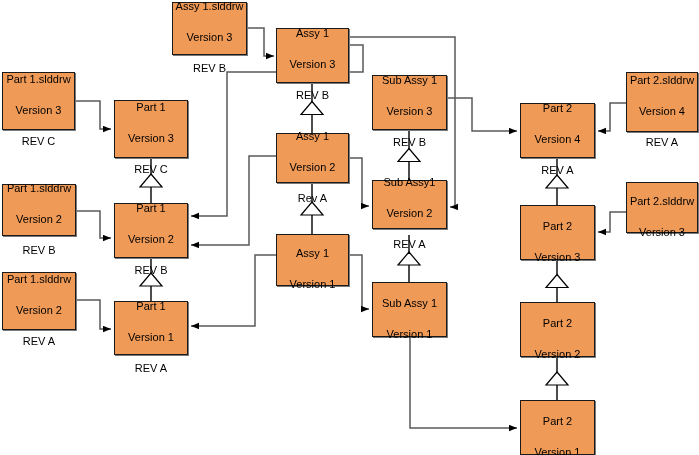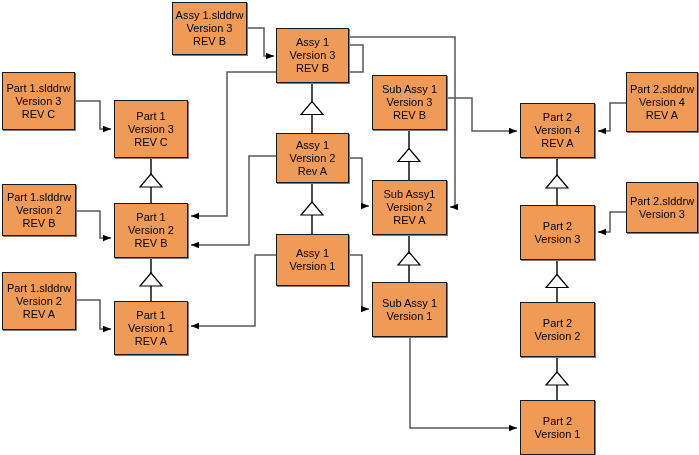--- a/index.html
+++ b/index.html
@@ -4,21 +4,21 @@
 <style>
   html,body{margin:0;padding:0;background:#ffffff;}
   #canvas{position:relative;width:699px;height:455px;background:#ffffff;overflow:hidden;
           font-family:"Liberation Sans","DejaVu Sans",sans-serif;}
   svg#wires{position:absolute;left:0;top:0;width:699px;height:455px;}
   .node{position:absolute;box-sizing:border-box;background:#F09A57;
         border:1px solid #1a1a1a;
         box-shadow:1px 1px 0 0 #7a7a7a;
         display:flex;flex-direction:column;align-items:center;justify-content:center;
         color:#000000;font-size:11px;line-height:13px;text-align:center;}
-  .node .ln{display:block;white-space:nowrap;}
+  .node .ln{display:block;white-space:nowrap;margin-top:18px;}
 </style>
 </head>
 <body>
 
 <div id="canvas">
   <svg id="wires" viewBox="0 0 699 455" xmlns="http://www.w3.org/2000/svg">
     <defs>
       <marker id="ah" markerWidth="9" markerHeight="9" refX="8" refY="3.2" orient="auto" markerUnits="userSpaceOnUse">
         <path d="M0,0 L8,3.2 L0,6.4 z" fill="#000000"></path>
       </marker>
@@ -116,21 +116,21 @@
       </div>
       <div class="node" style="left: 276px; top: 133px; width: 73px; height: 50px; background: rgb(240, 154, 87); border-color: rgb(26, 26, 26); color: rgb(0, 0, 0);">
         <span class="ln">Assy 1</span>
         <span class="ln">Version 2</span>
         <span class="ln">Rev A</span>
       </div>
       <div class="node" style="left: 626px; top: 182px; width: 72px; height: 51px; background: rgb(240, 154, 87); border-color: rgb(26, 26, 26); color: rgb(0, 0, 0);">
         <span class="ln">Part 2.slddrw</span>
         <span class="ln">Version 3</span>
       </div>
-      <div class="node" style="left: 372px; top: 180px; width: 75px; height: 55px; background: rgb(240, 154, 87); border-color: rgb(26, 26, 26); color: rgb(0, 0, 0);">
+      <div class="node" style="left: 372px; top: 180px; width: 75px; height: 49px; background: rgb(240, 154, 87); border-color: rgb(26, 26, 26); color: rgb(0, 0, 0);">
         <span class="ln">Sub Assy1</span>
         <span class="ln">Version 2</span>
         <span class="ln">REV A</span>
       </div>
       <div class="node" style="left: 2px; top: 184px; width: 74px; height: 52px; background: rgb(240, 154, 87); border-color: rgb(26, 26, 26); color: rgb(0, 0, 0);">
         <span class="ln">Part 1.slddrw</span>
         <span class="ln">Version 2</span>
         <span class="ln">REV B</span>
       </div>
       <div class="node" style="left: 114px; top: 203px; width: 74px; height: 55px; background: rgb(240, 154, 87); border-color: rgb(26, 26, 26); color: rgb(0, 0, 0);">

